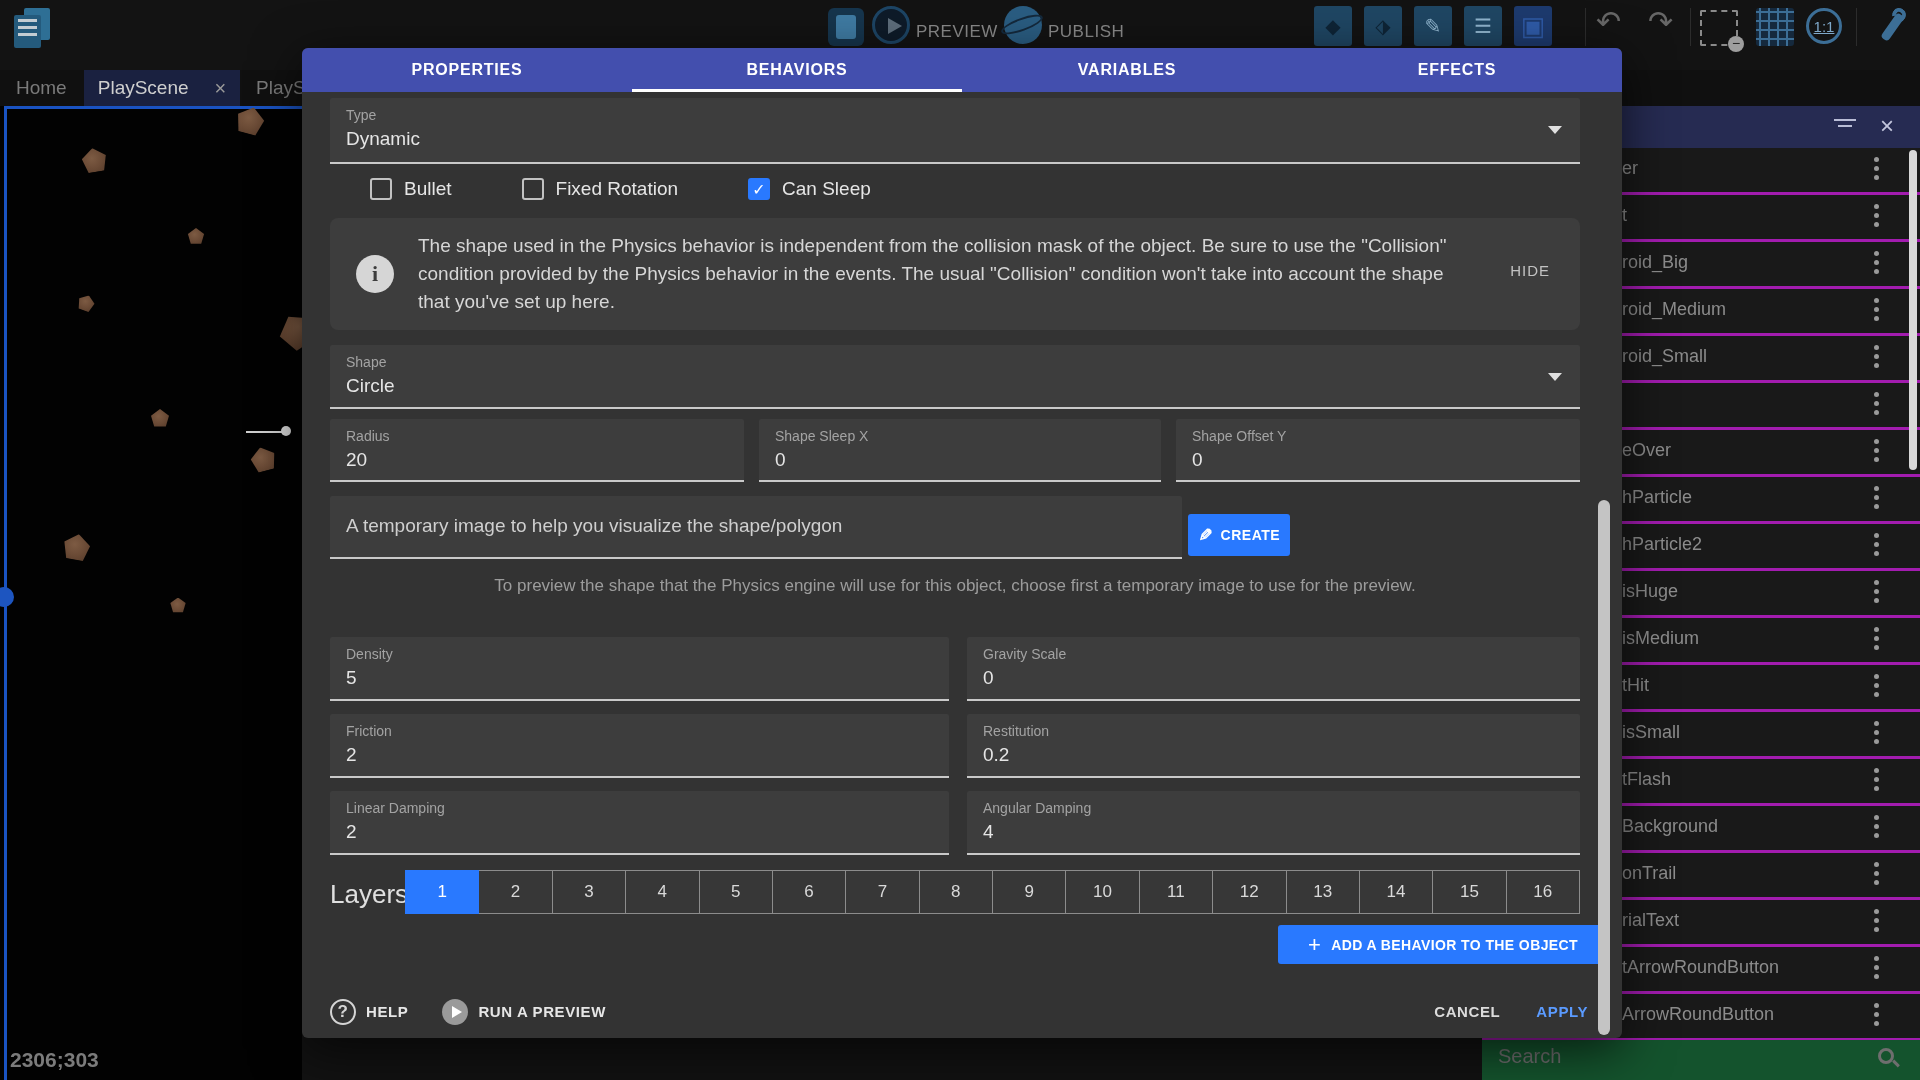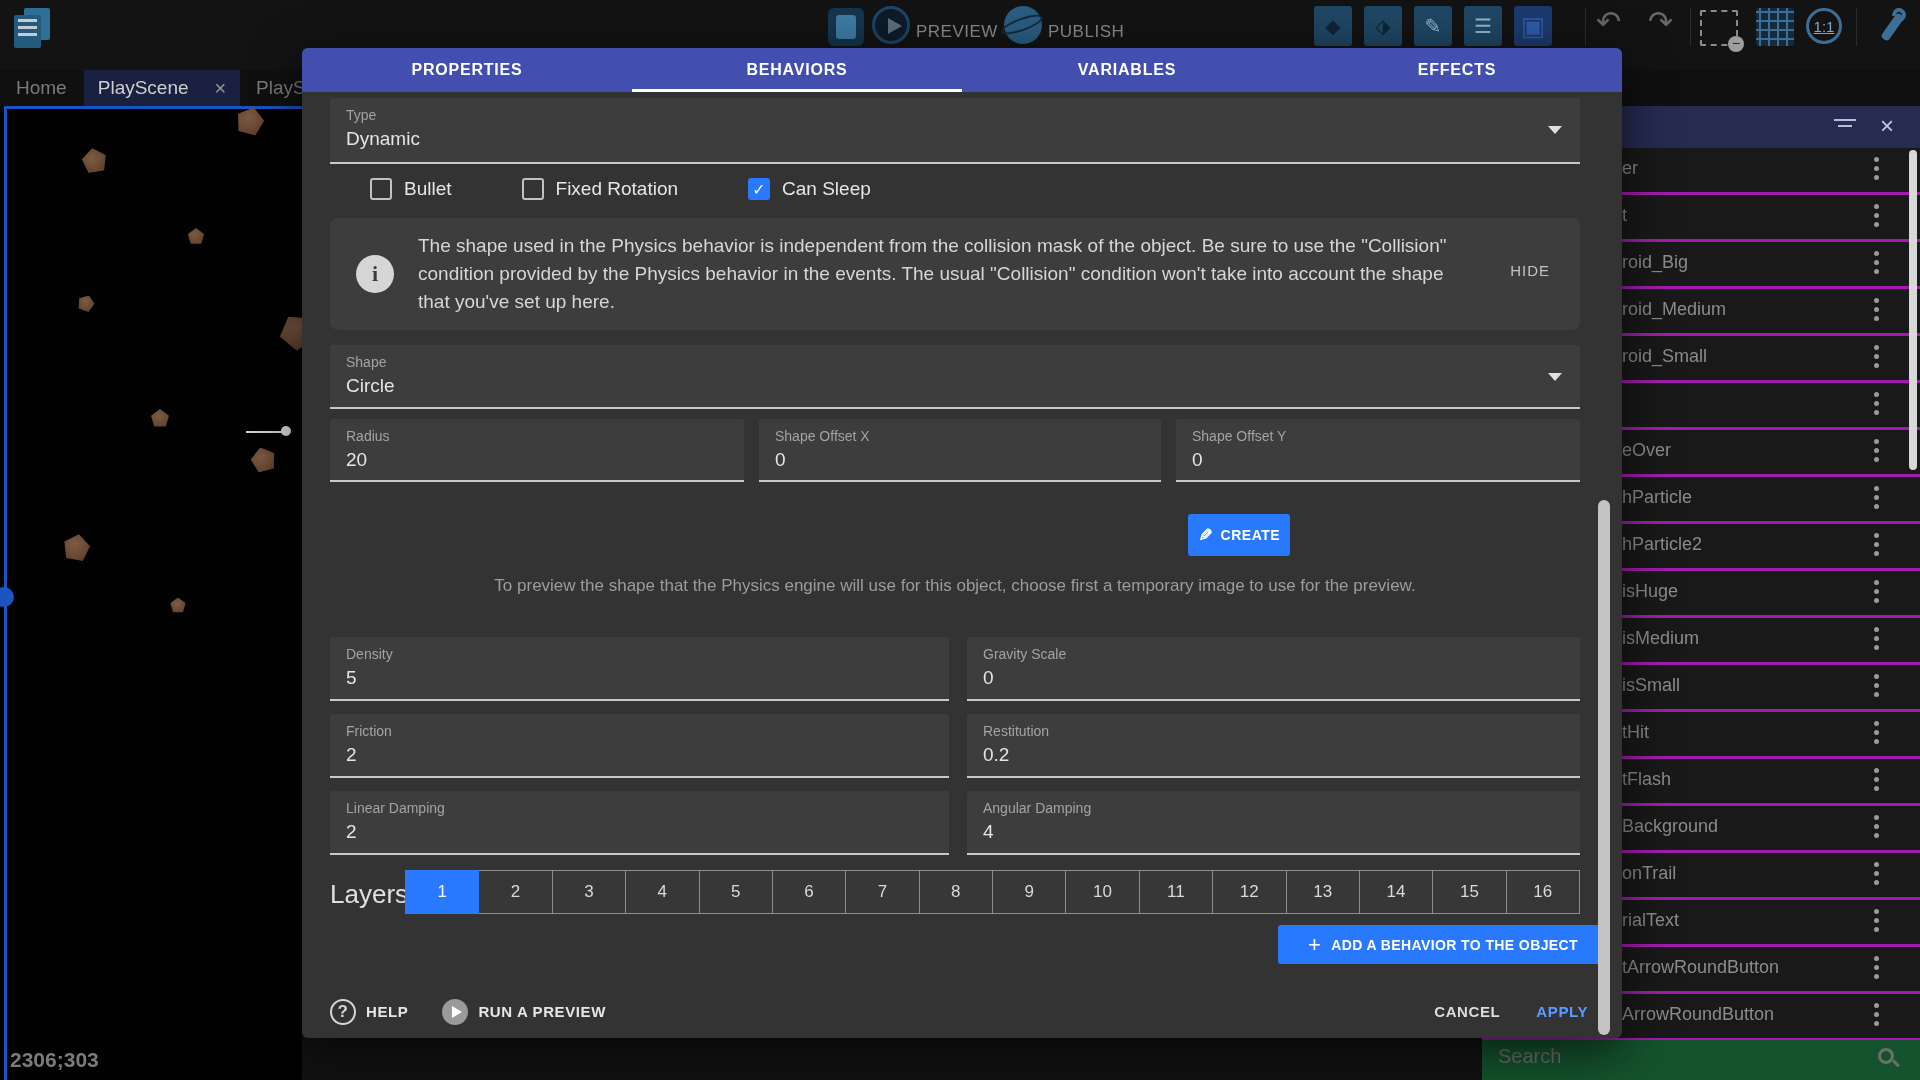--- a/index.html
+++ b/index.html
@@ -296,29 +296,29 @@
       </div>
         <div class="sb-row">
         <span class="lbl">isMedium</span>
         <span class="kebab">
             <i></i>
             <i></i>
             <i></i>
           </span>
       </div>
         <div class="sb-row">
+        <span class="lbl">tHit</span>
+        <span class="kebab">
+            <i></i>
+            <i></i>
+            <i></i>
+          </span>
+      </div>
+        <div class="sb-row">
         <span class="lbl">isSmall</span>
-        <span class="kebab">
-            <i></i>
-            <i></i>
-            <i></i>
-          </span>
-      </div>
-        <div class="sb-row">
-        <span class="lbl">tHit</span>
         <span class="kebab">
             <i></i>
             <i></i>
             <i></i>
           </span>
       </div>
         <div class="sb-row">
         <span class="lbl">tFlash</span>
         <span class="kebab">
             <i></i>
@@ -421,28 +421,31 @@
       <span class="flabel">Shape</span>
       <span class="fvalue">Circle</span>
       <span class="dd-arrow"></span>
     </div>
 
     <div class="field" style="left:28px;top:371px;width:414px;height:61px">
       <span class="flabel">Radius</span>
       <span class="fvalue">20</span>
     </div>
     <div class="field" style="left:457px;top:371px;width:402px;height:61px">
-      <span class="flabel">Shape Offset X</span>
+      <span class="flabel">Shape Sleep X</span>
       <span class="fvalue">0</span>
     </div>
     <div class="field" style="left:874px;top:371px;width:404px;height:61px">
       <span class="flabel">Shape Offset Y</span>
       <span class="fvalue">0</span>
     </div>
 
+    <div class="field" style="left:28px;top:448px;width:852px;height:61px">
+      <span class="fvalue" style="top:19px;color:#cfcfcf">A temporary image to help you visualize the shape/polygon</span>
+    </div>
     <div class="create-btn">
       <span class="brush">✎</span>
       <span>CREATE</span>
     </div>
 
     <div class="note">To preview the shape that the Physics engine will use for this object, choose first a temporary image to use for the preview.</div>
 
     <div class="field" style="left:28px;top:589px;width:619px;height:62px">
       <span class="flabel">Density</span>
       <span class="fvalue">5</span>

